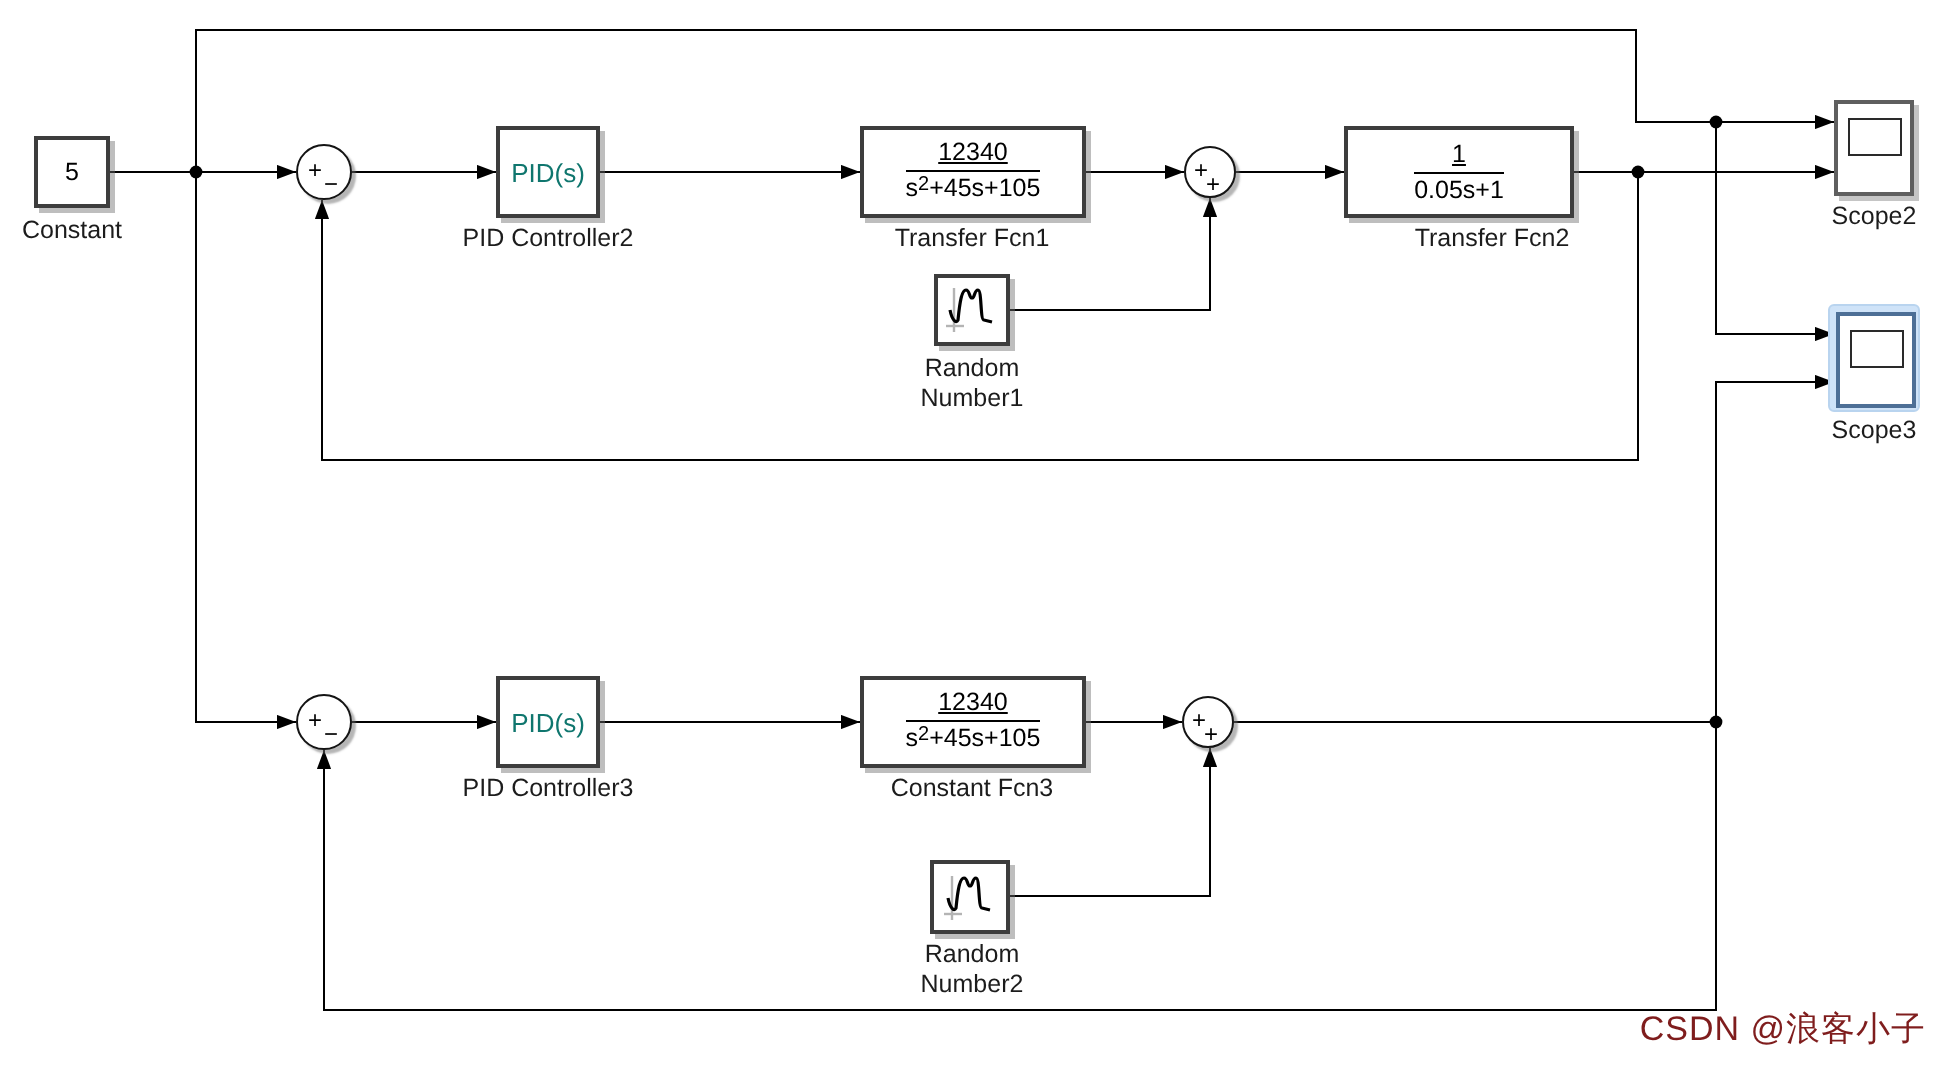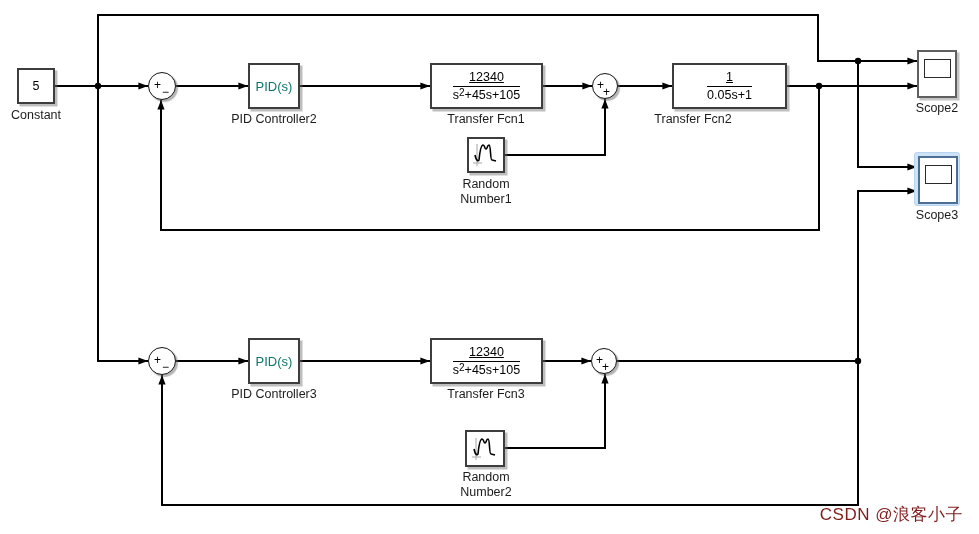--- a/index.html
+++ b/index.html
@@ -112,21 +112,21 @@
   <span style="left:4px;top:5px;">+</span>
   <span style="left:10px;top:12px;">+</span>
 </div>
 
 <div class="blk" style="left:672px;top:63px;width:115px;height:46px;">
   <span class="frac">
     <span class="num">1</span>
     <span class="den">0.05s+1</span>
   </span>
 </div>
-<div class="lbl" style="left:613px;top:112px;width:160px;">Transfer Fcn2</div>
+<div class="lbl" style="left:666px;top:112px;width:160px;">Transfer Fcn2</div>
 
 <div class="blk rnd" style="left:467px;top:137px;width:38px;height:36px;">
   <svg width="30" height="28" viewBox="0 0 30 28">
     <line x1="6" y1="3" x2="6" y2="25" stroke="#b4b4b4" stroke-width="1.2"></line>
     <line x1="2" y1="22" x2="11" y2="22" stroke="#b4b4b4" stroke-width="1.2"></line>
     <path d="M4,14 C5,19 7,21 8,19 C9,9 10,4 12,4 C14,4 13.5,8 15,8 C16.5,8 16,4 18,4 C20,4 19,19 21,19 L25,20" stroke="#000" stroke-width="1.6" fill="none"></path>
   </svg>
 </div>
 <div class="lbl" style="left:426px;top:177px;width:120px;">
   <div>Random</div>
@@ -154,21 +154,21 @@
   <span class="blocktext">PID(s)</span>
 </div>
 <div class="lbl" style="left:194px;top:387px;width:160px;">PID Controller3</div>
 
 <div class="blk" style="left:430px;top:338px;width:113px;height:46px;">
   <span class="frac">
     <span class="num">12340</span>
     <span class="den"><span>s</span><span class="sup">2</span><span>+45s+105</span></span>
   </span>
 </div>
-<div class="lbl" style="left:406px;top:387px;width:160px;">Transfer Fcn3</div>
+<div class="lbl" style="left:406px;top:387px;width:160px;">Constant Fcn3</div>
 
 <div class="sum" style="left:591px;top:348px;width:26px;height:26px;">
   <span style="left:4px;top:5px;">+</span>
   <span style="left:10px;top:12px;">+</span>
 </div>
 
 <div class="blk rnd" style="left:465px;top:430px;width:40px;height:37px;">
   <svg width="30" height="28" viewBox="0 0 30 28">
     <line x1="6" y1="3" x2="6" y2="25" stroke="#b4b4b4" stroke-width="1.2"></line>
     <line x1="2" y1="22" x2="11" y2="22" stroke="#b4b4b4" stroke-width="1.2"></line>

